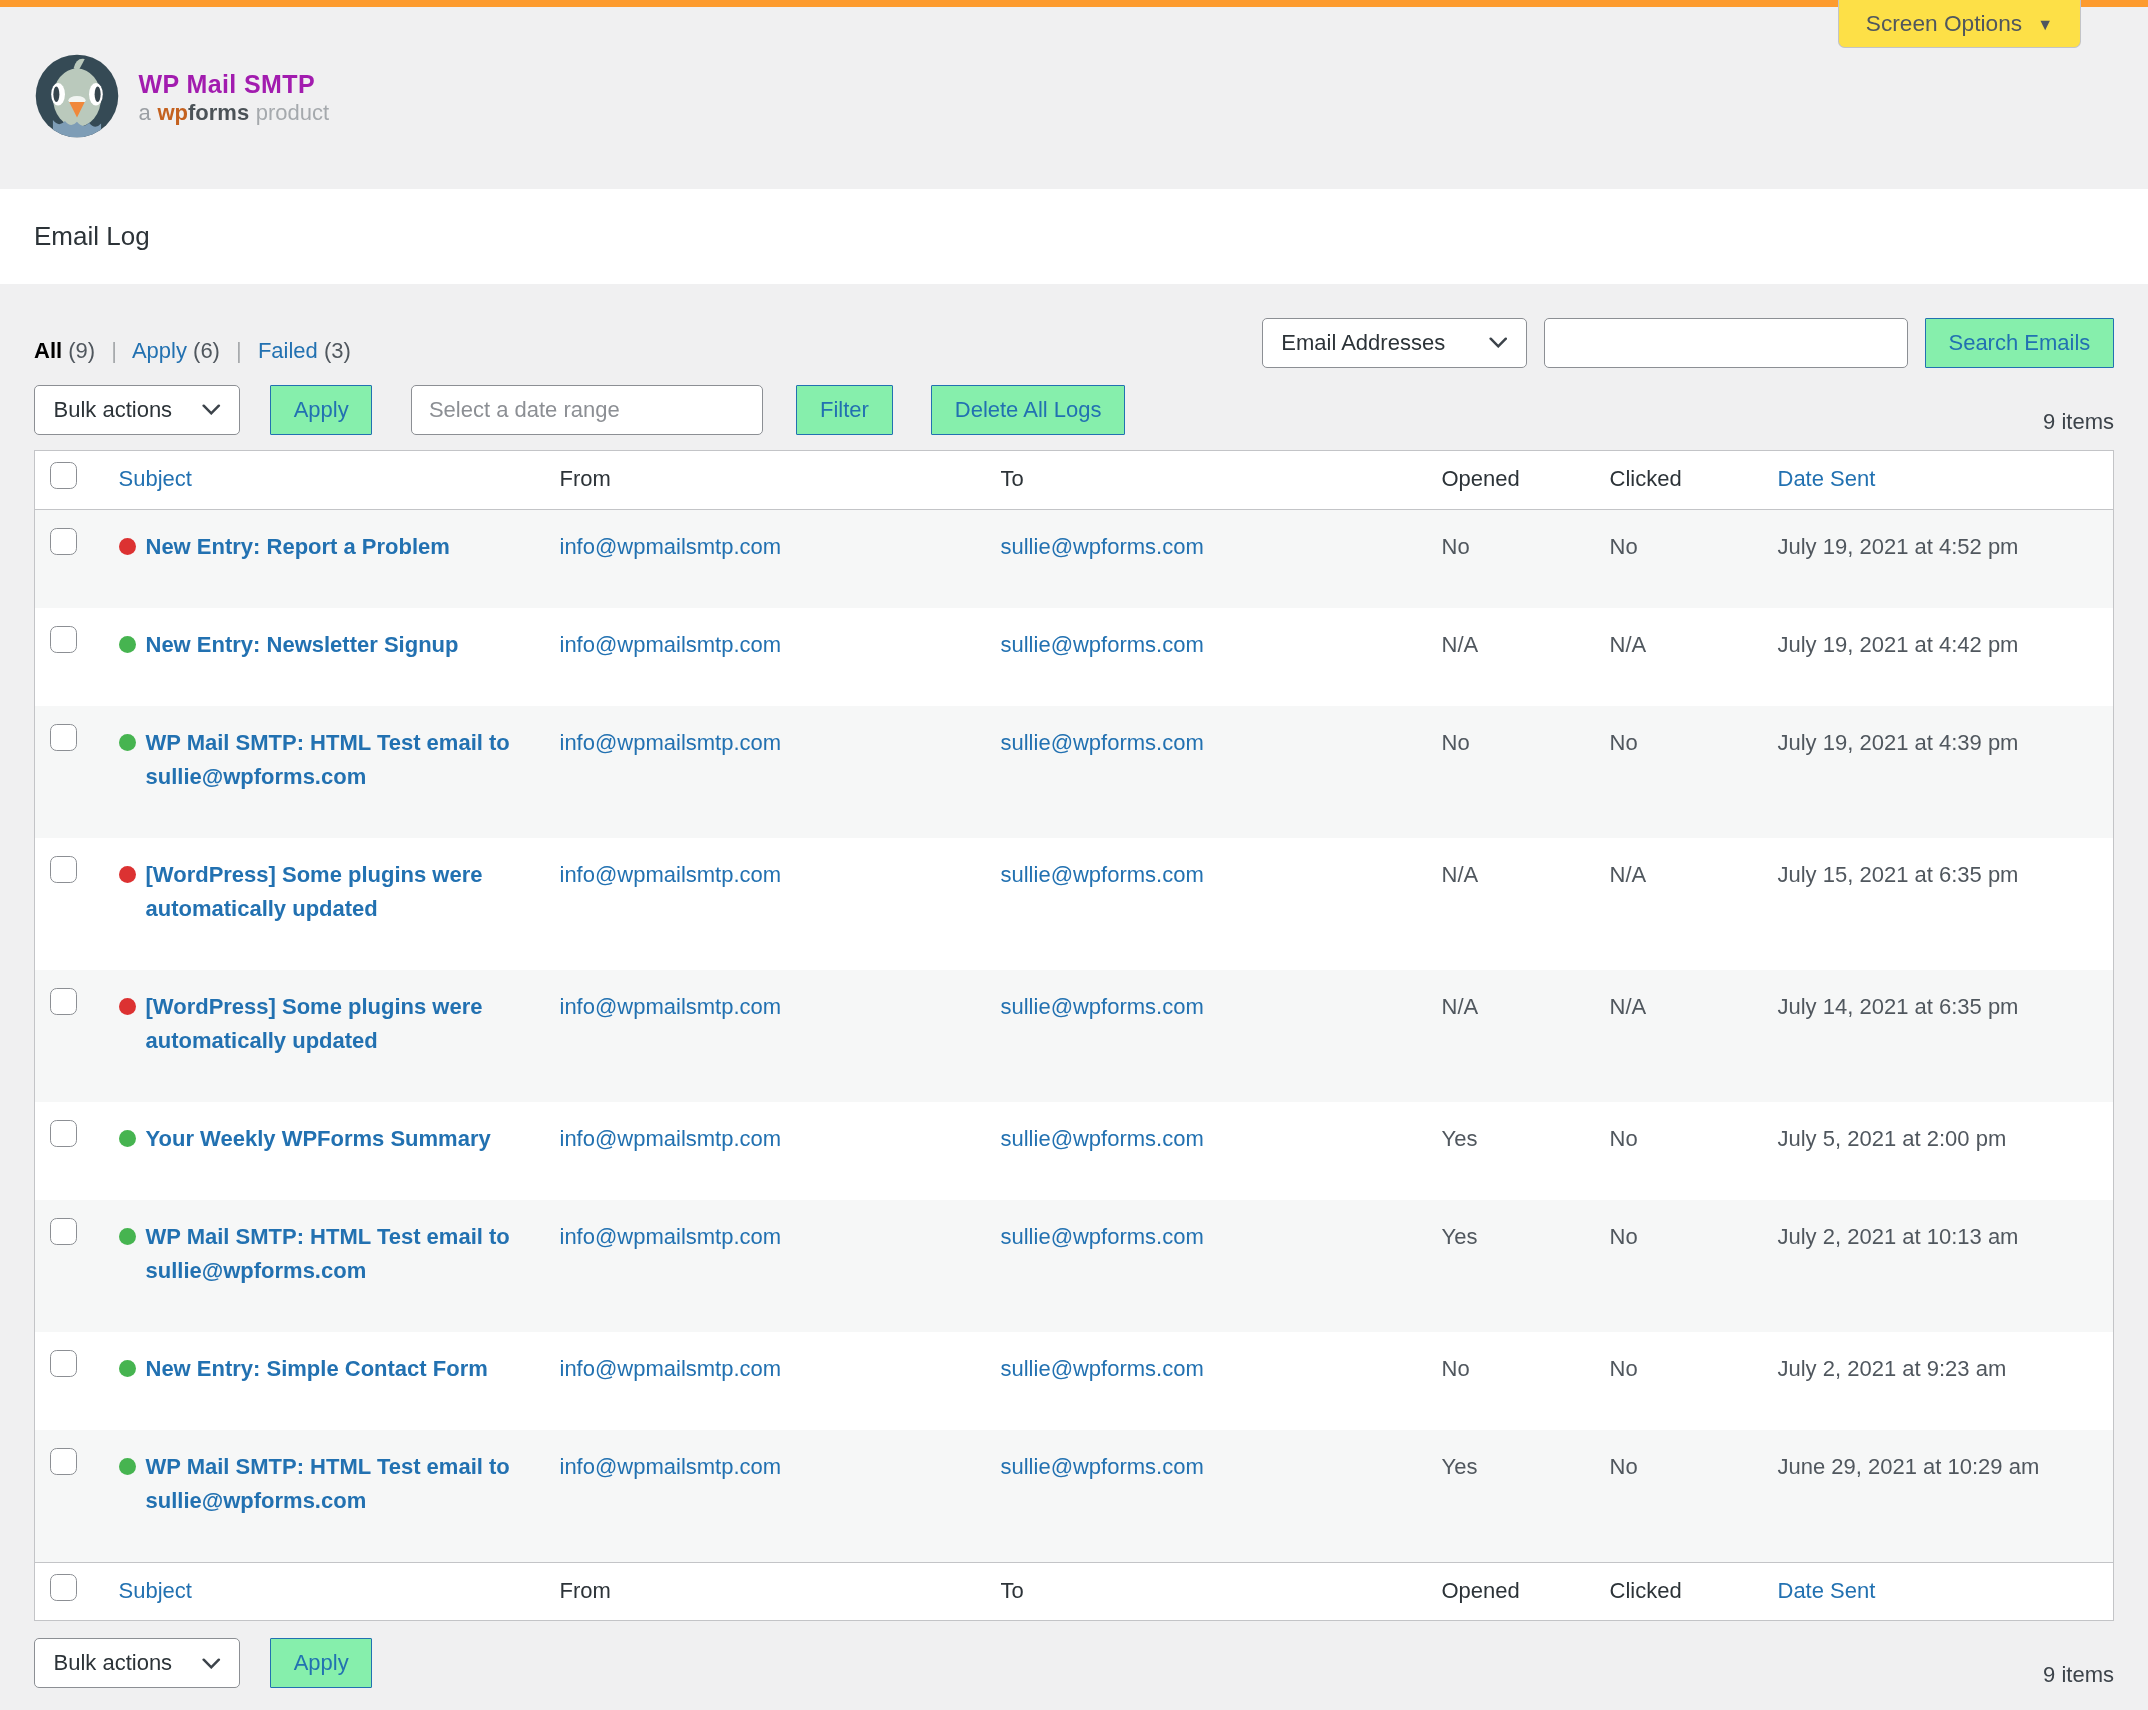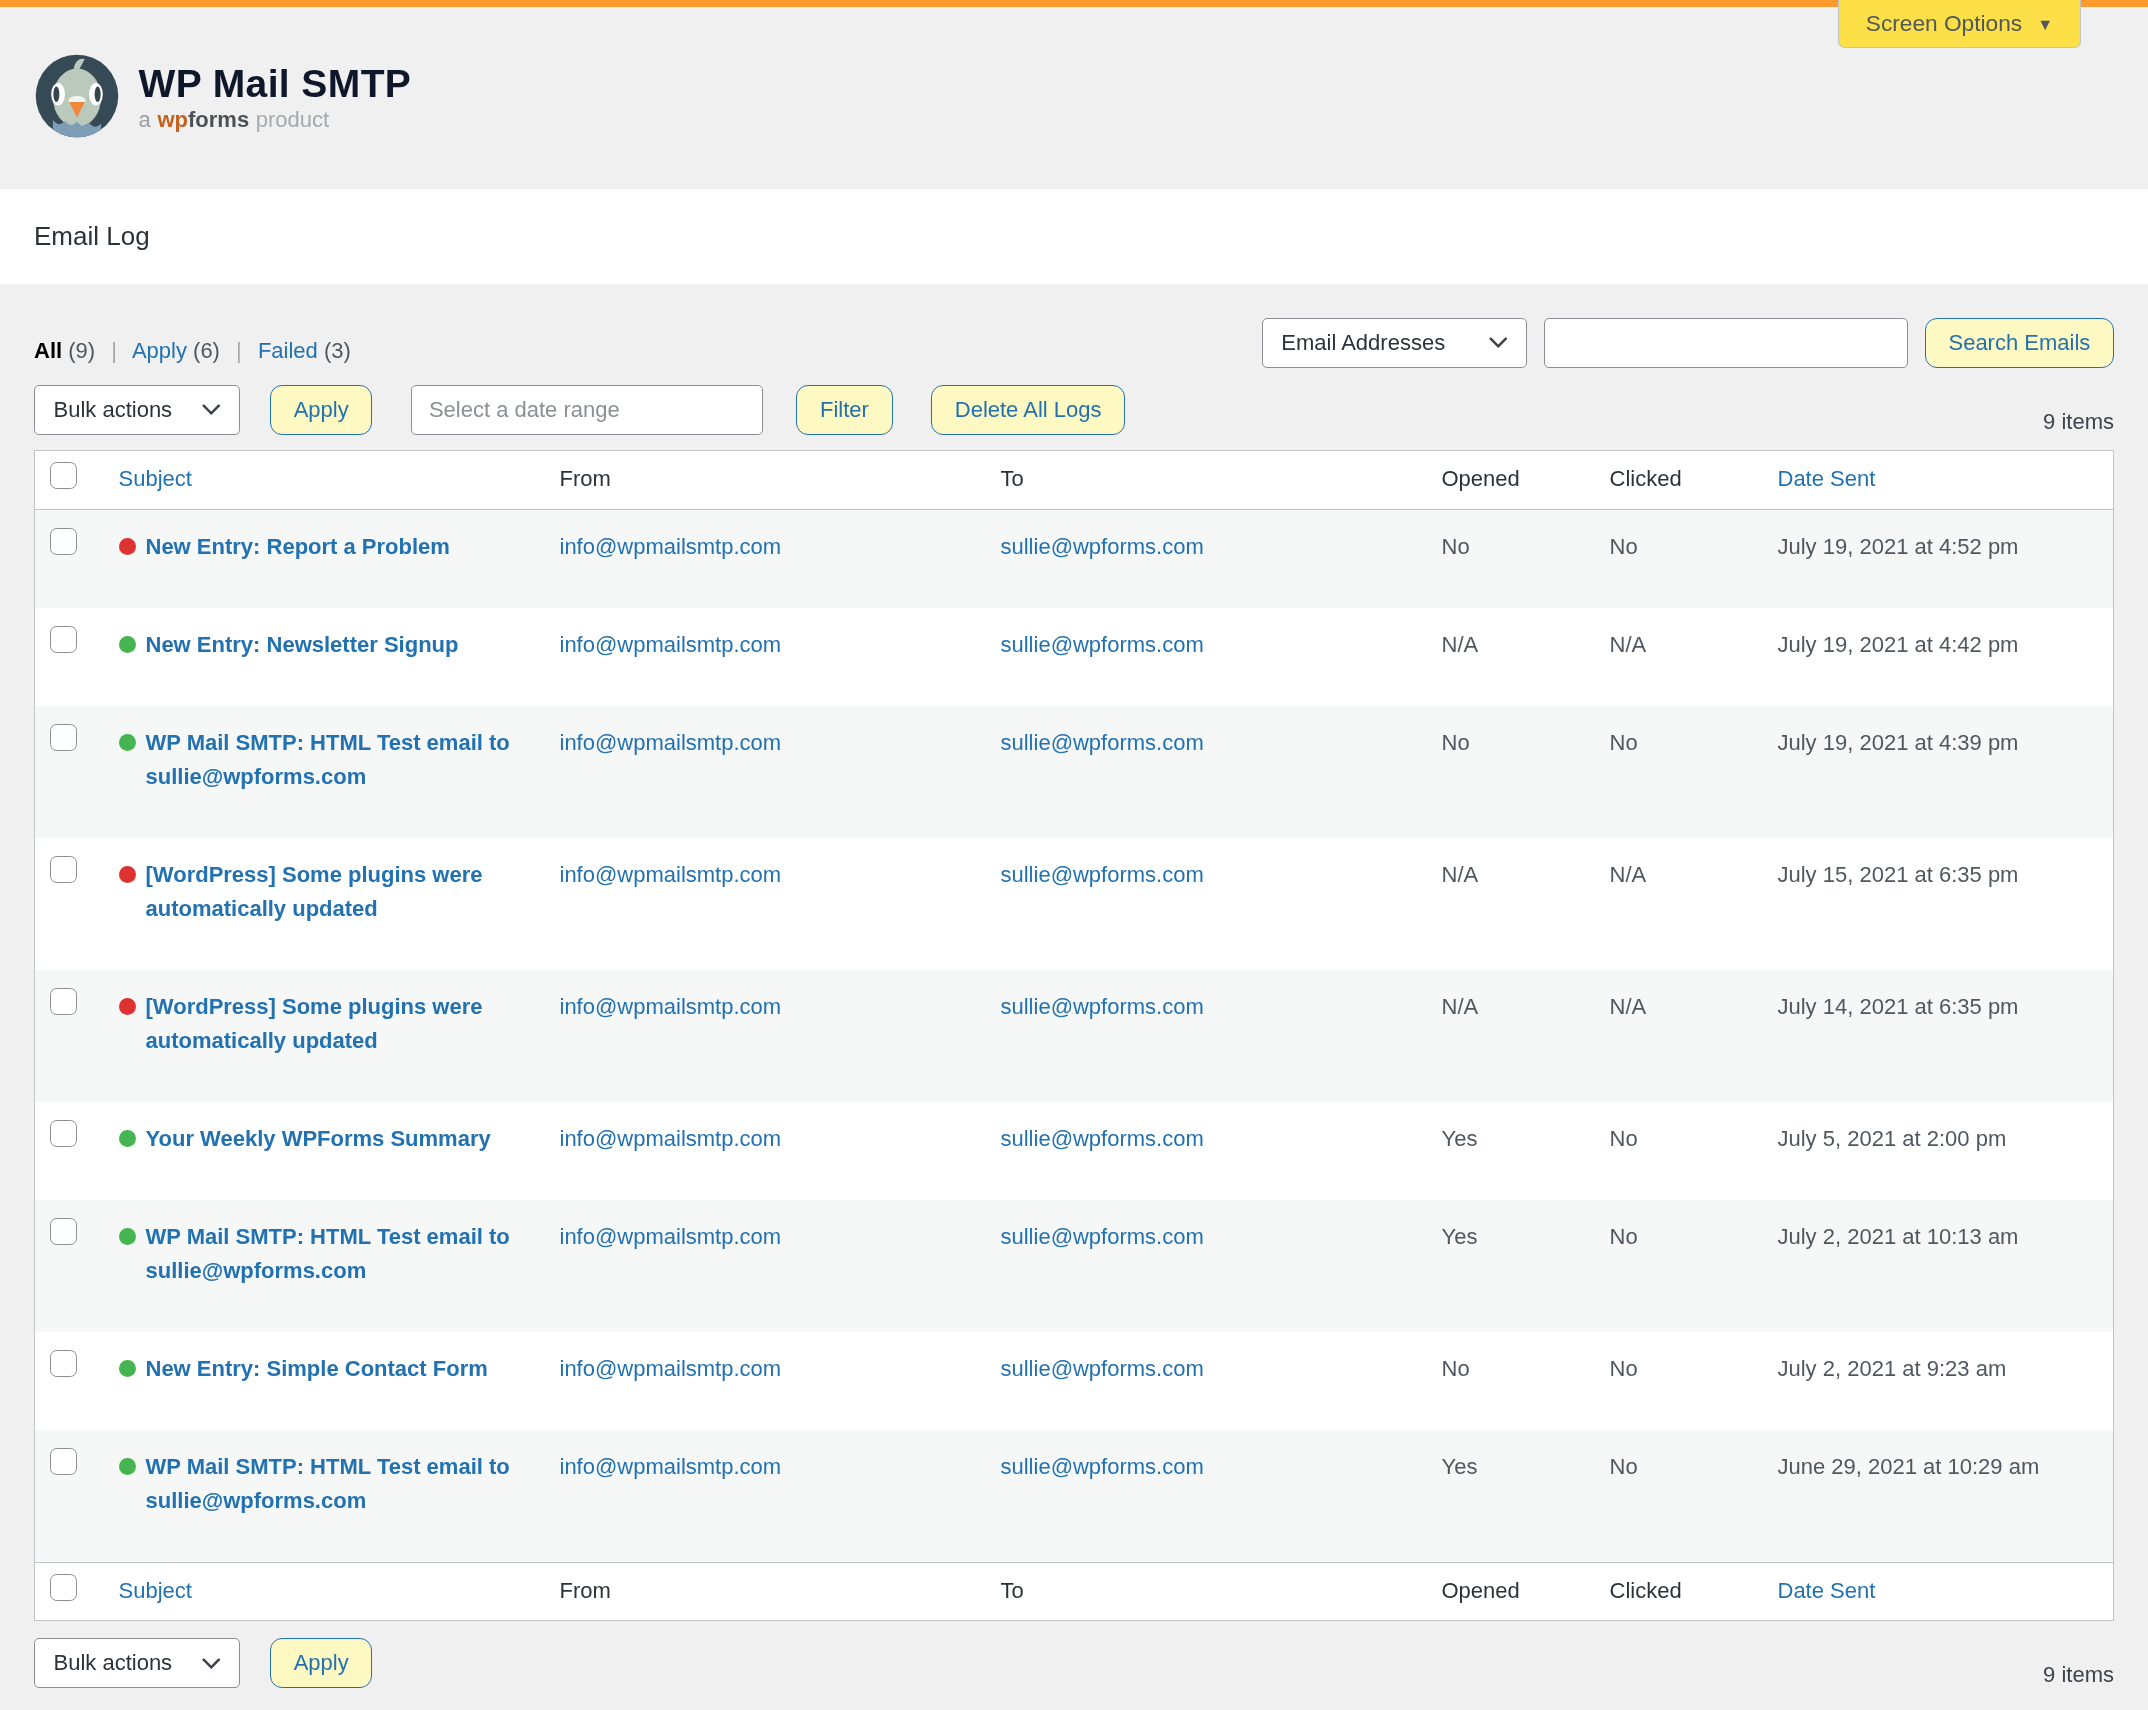--- a/index.html
+++ b/index.html
@@ -31,21 +31,21 @@
     display: flex; align-items: center; gap: 15px;
     font-size: 22.7px; color: var(--muted); cursor: pointer;
   }
   .screen-options .tri { font-size: 16px; color: #50575e; margin-top: 3.4px; }
 
   .plugin-header {
     height: 182px; background: #f0f0f1;
     display: flex; align-items: center; padding: 0 34px;
   }
   .brand { margin-left: 18.5px; }
-  .brand-title { font-size: 39px; font-weight: 700; color: #0f172a; letter-spacing: 0.4px; }
+  .brand-title { font-size: 25px; font-weight: 700; color: #a21caf; letter-spacing: 0.4px; }
   .brand-tagline { margin-top: 1px; font-size: 22px; }
   .tg-a { color: #9b9fa4; margin-right: 6.7px; }
   .tg-wp { color: #c4611f; font-weight: 700; }
   .tg-forms { color: #4b5257; font-weight: 700; }
   .tg-product { color: #a5a9ad; margin-left: 6.7px; }
 
   .title-band {
     height: 95px; background: #ffffff;
     display: flex; align-items: center; padding: 0 34px;
   }
@@ -77,22 +77,22 @@
     height: 50px; border: 0.8px solid var(--input-border); border-radius: 5px;
     background: #fff; font-size: 22px; padding: 0 17px; color: #2c3338;
     font-family: "Liberation Sans", "DejaVu Sans", sans-serif;
     outline: none;
   }
   input.textbox::placeholder { color: #8c8f94; opacity: 1; }
   .search-input { width: 364px; }
   .date-input { width: 352px; }
 
   button.btn-secondary {
-    height: 50px; background: #fef9c3;
-    border: 0.8px solid var(--accent); border-radius: 12px;
+    height: 50px; background: #86efac;
+    border: 0.8px solid var(--accent); border-radius: 1px;
     color: var(--accent); font-size: 22px; padding: 0 22.7px;
     font-family: "Liberation Sans", "DejaVu Sans", sans-serif;
     cursor: pointer;
   }
 
   .toolbar-row, .bottom-row { display: flex; align-items: flex-end; margin-top: 17px; gap: 20px; }
   .toolbar-row .apply, .bottom-row .apply { margin-left: 10px; }
   .toolbar-row .date-input { margin-left: 18.5px; }
   .toolbar-row .filter { margin-left: 13.4px; }
   .toolbar-row .delete { margin-left: 18.5px; }

